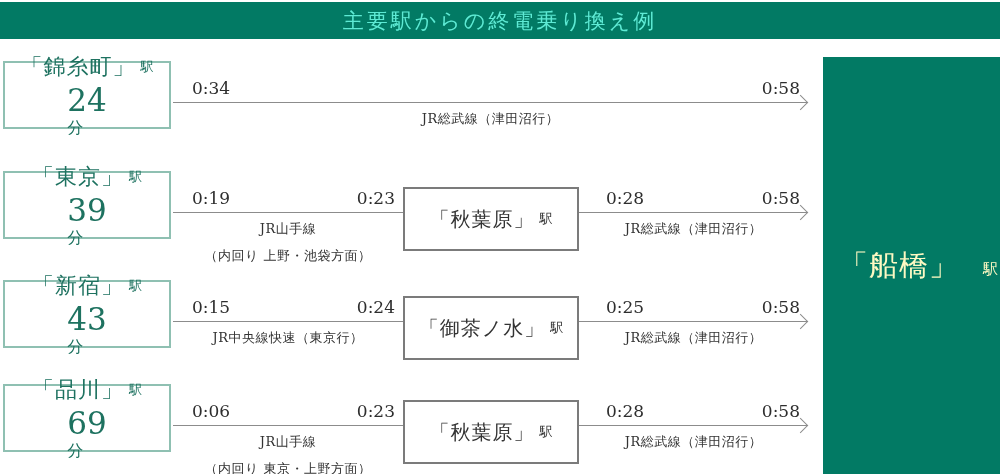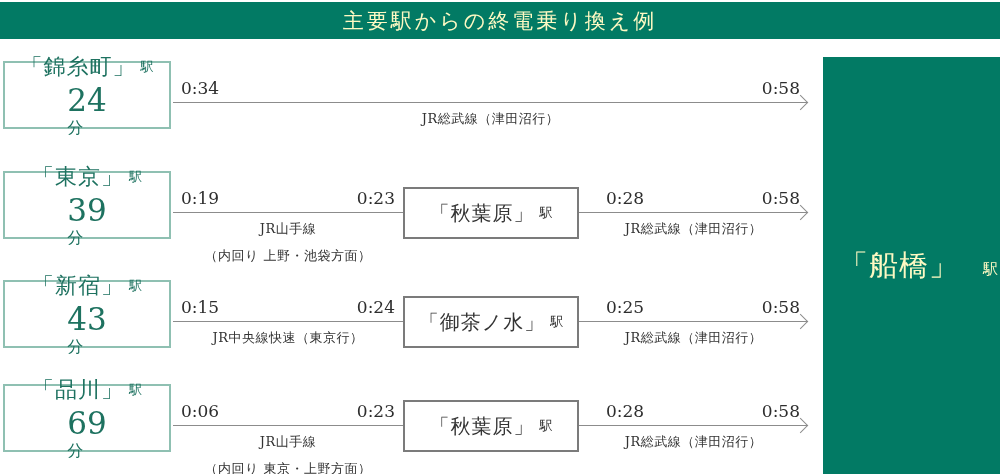--- a/index.html
+++ b/index.html
@@ -10,21 +10,21 @@
     --gray_border:#7b7b7b;
     --arrow:#8c8c8c;
     --text_dark:#333333;
   }
   html,body { background:#ffffff; }
   body { font-family:"DejaVu Serif","Liberation Serif",serif; }
   .stage { position:relative; width:1000px; height:474px; background:#ffffff; overflow:hidden; }
 
   .header { position:absolute; left:0; top:2px; width:1000px; height:37px;
             background:var(--green); display:flex; align-items:center; justify-content:center; }
-  .header .title { color:#fef9c3; font-size:21px; letter-spacing:3px; }
+  .header .title { color:#5eead4; font-size:21px; letter-spacing:3px; }
 
   .row { position:absolute; left:0; width:1000px; height:94px; }
   .r1 { top:58px; } .r2 { top:168px; } .r3 { top:277px; } .r4 { top:381px; }
 
   .origin-box { position:absolute; left:3px; top:3px; width:168px; height:68px;
                 border:2px solid var(--box_border); background:#ffffff;
                 display:flex; flex-direction:column; align-items:center; justify-content:center;
                 gap:3px; color:var(--text_green); }
   .o-line1 { display:flex; align-items:center; gap:5px; }
   .o-line2 { display:flex; align-items:baseline; gap:2px;flex-direction:column; }
@@ -35,33 +35,33 @@
 
   .rline { position:absolute; top:44px; height:0; border-top:1.5px solid var(--arrow); }
   .arrowhead { position:absolute; top:38.5px; width:11px; height:11px;
                border-top:1.5px solid var(--arrow); border-right:1.5px solid var(--arrow);
                transform:rotate(45deg); }
   .seg-long  { left:173px; width:635px; }
   .seg-one   { left:173px; width:230px; }
   .seg-two   { left:579px; width:229px; }
 
   .time { position:absolute; top:20px; font-size:17px; color:#2e2e2e; }
-  .t-d1 { left:181px;text-align:center; }
+  .t-d1 { left:192px;text-align:center; }
   .t-a1 { right:605px;margin-left:33px; }
   .t-d2 { left:606px; }
   .t-af { right:200px; }
 
   .linelabel { position:absolute; top:52px; font-size:13px; color:var(--text_dark);
                text-align:center; letter-spacing:0.5px; white-space:nowrap; }
   .ll-long { left:173px; width:635px; }
   .ll-one  { left:143px; width:290px; }
   .ll-two  { left:549px; width:289px; }
   .ll2 { top:79px; }
 
-  .via-box { position:absolute; left:403px; top:19px; width:176px; height:52px;
+  .via-box { position:absolute; left:403px; top:19px; width:176px; height:64px;
              border:2px solid var(--gray_border); background:#ffffff;
              display:flex; align-items:center; justify-content:center; gap:5px; color:var(--text_dark); }
   .via-name { font-size:20px; letter-spacing:1px; }
 
   .dest-box { position:absolute; left:823px; top:57px; width:191px; height:417px;
               background:var(--green); display:flex; align-items:center; justify-content:center;
               gap:24px; color:#fef9c3; }
   .dest-name { font-size:29px; letter-spacing:1px; }
   .dest-suffix { font-size:15px; margin-top:8px; }
 </style>

